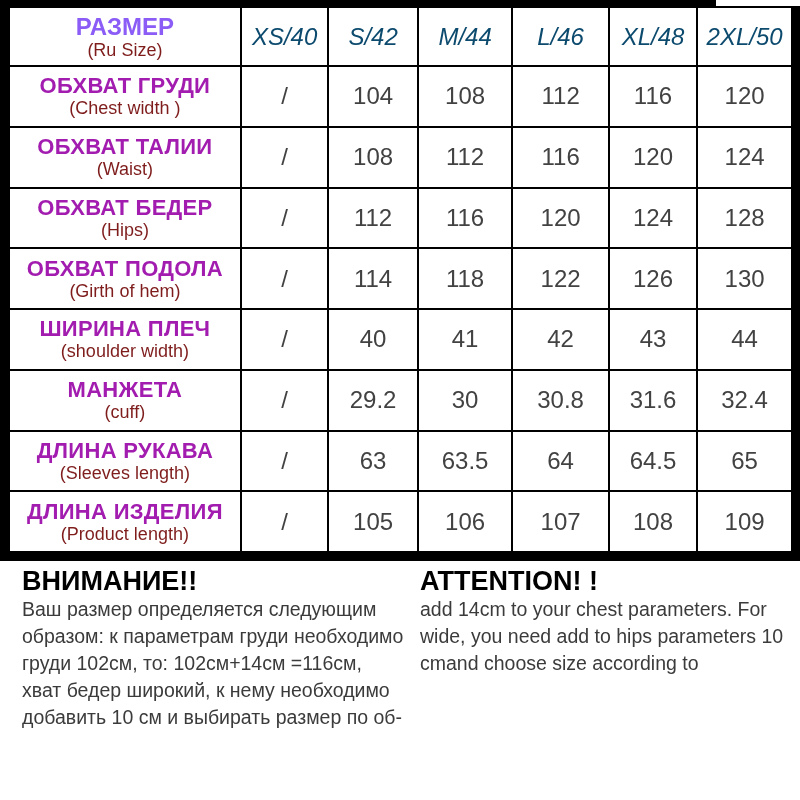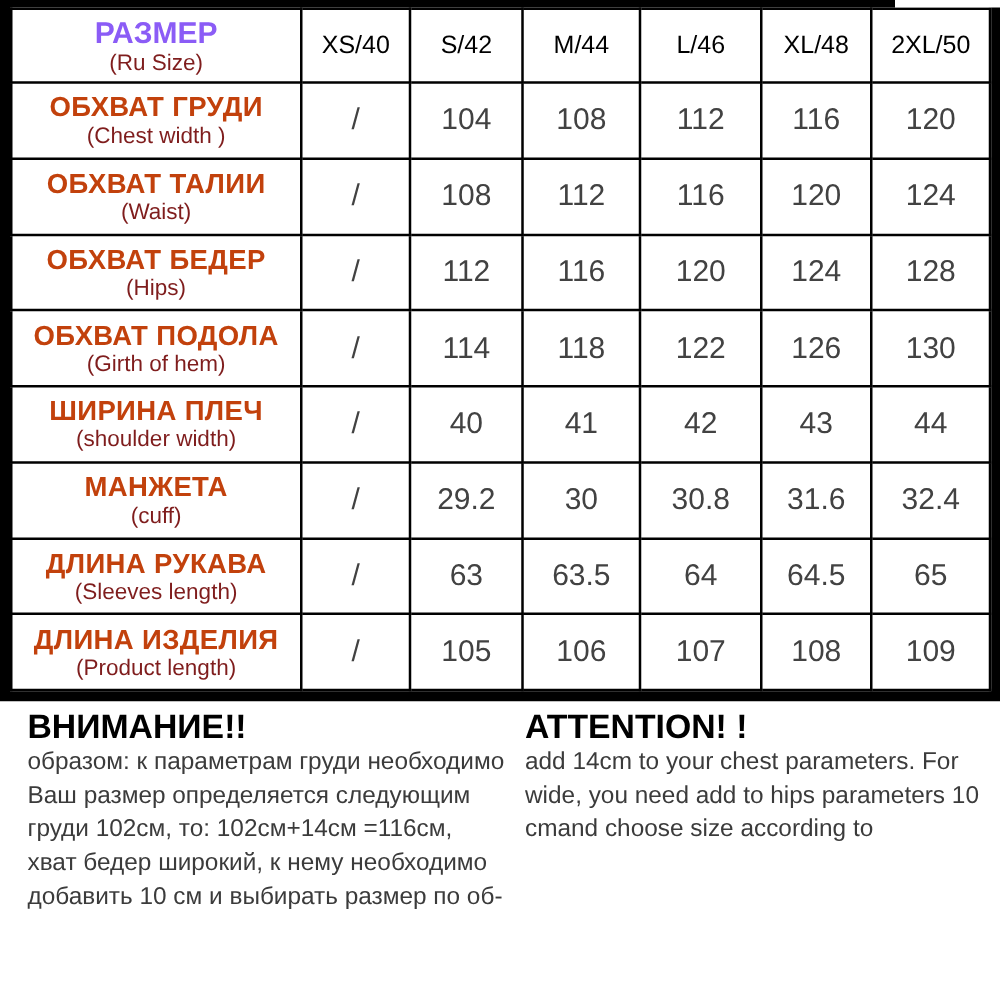--- a/index.html
+++ b/index.html
@@ -43,39 +43,40 @@
     border: 2px solid #000000;
     text-align: center;
     vertical-align: middle;
     padding: 0;
     overflow: hidden;
   }
   tr.header-row { height: 59px; }
   .ru-label {
     font-size: 22px;
     font-weight: bold;
-    color: #c2410c;
+    color: #a21caf;
     line-height: 25px;
     letter-spacing: 0.3px;
   }
   .en-label {
     font-size: 18px;
     color: #7f1d1d;
     line-height: 21px;
     text-align: center;
   }
   .size-head-main {
     font-size: 24px;
     font-weight: bold;
     color: #8b5cf6;
     line-height: 27px;
   }
   .size-head {
-    font-size: 20px;
-    color: #000000;
+    font-size: 24px;
+    color: #0c4a6e;
+    font-style: italic;
   }
   .num {
     font-size: 24px;
     color: #424242;
   }
 
   
   .note {
     position: absolute;
     top: 566px;
@@ -228,22 +229,22 @@
           <td class="num">108</td>
           <td class="num">109</td>
         </tr>
       </tbody>
     </table>
   </div>
   <div class="top-border-gap"></div>
 
   <div class="note note-ru">
     <div class="note-title">ВНИМАНИЕ!!</div>
+    <div class="note-line">Ваш размер определяется следующим</div>
     <div class="note-line">образом: к параметрам груди необходимо</div>
-    <div class="note-line">Ваш размер определяется следующим</div>
     <div class="note-line">груди  102см, то: 102см+14см =116см,</div>
     <div class="note-line">хват бедер широкий, к нему необходимо</div>
     <div class="note-line">добавить 10 см и выбирать размер по об-</div>
 
   </div>
 
   <div class="note note-en">
     <div class="note-title">ATTENTION! !</div>
     <div class="note-line">add 14cm to your chest parameters. For</div>
     <div class="note-line">wide, you need add to hips parameters 10</div>

